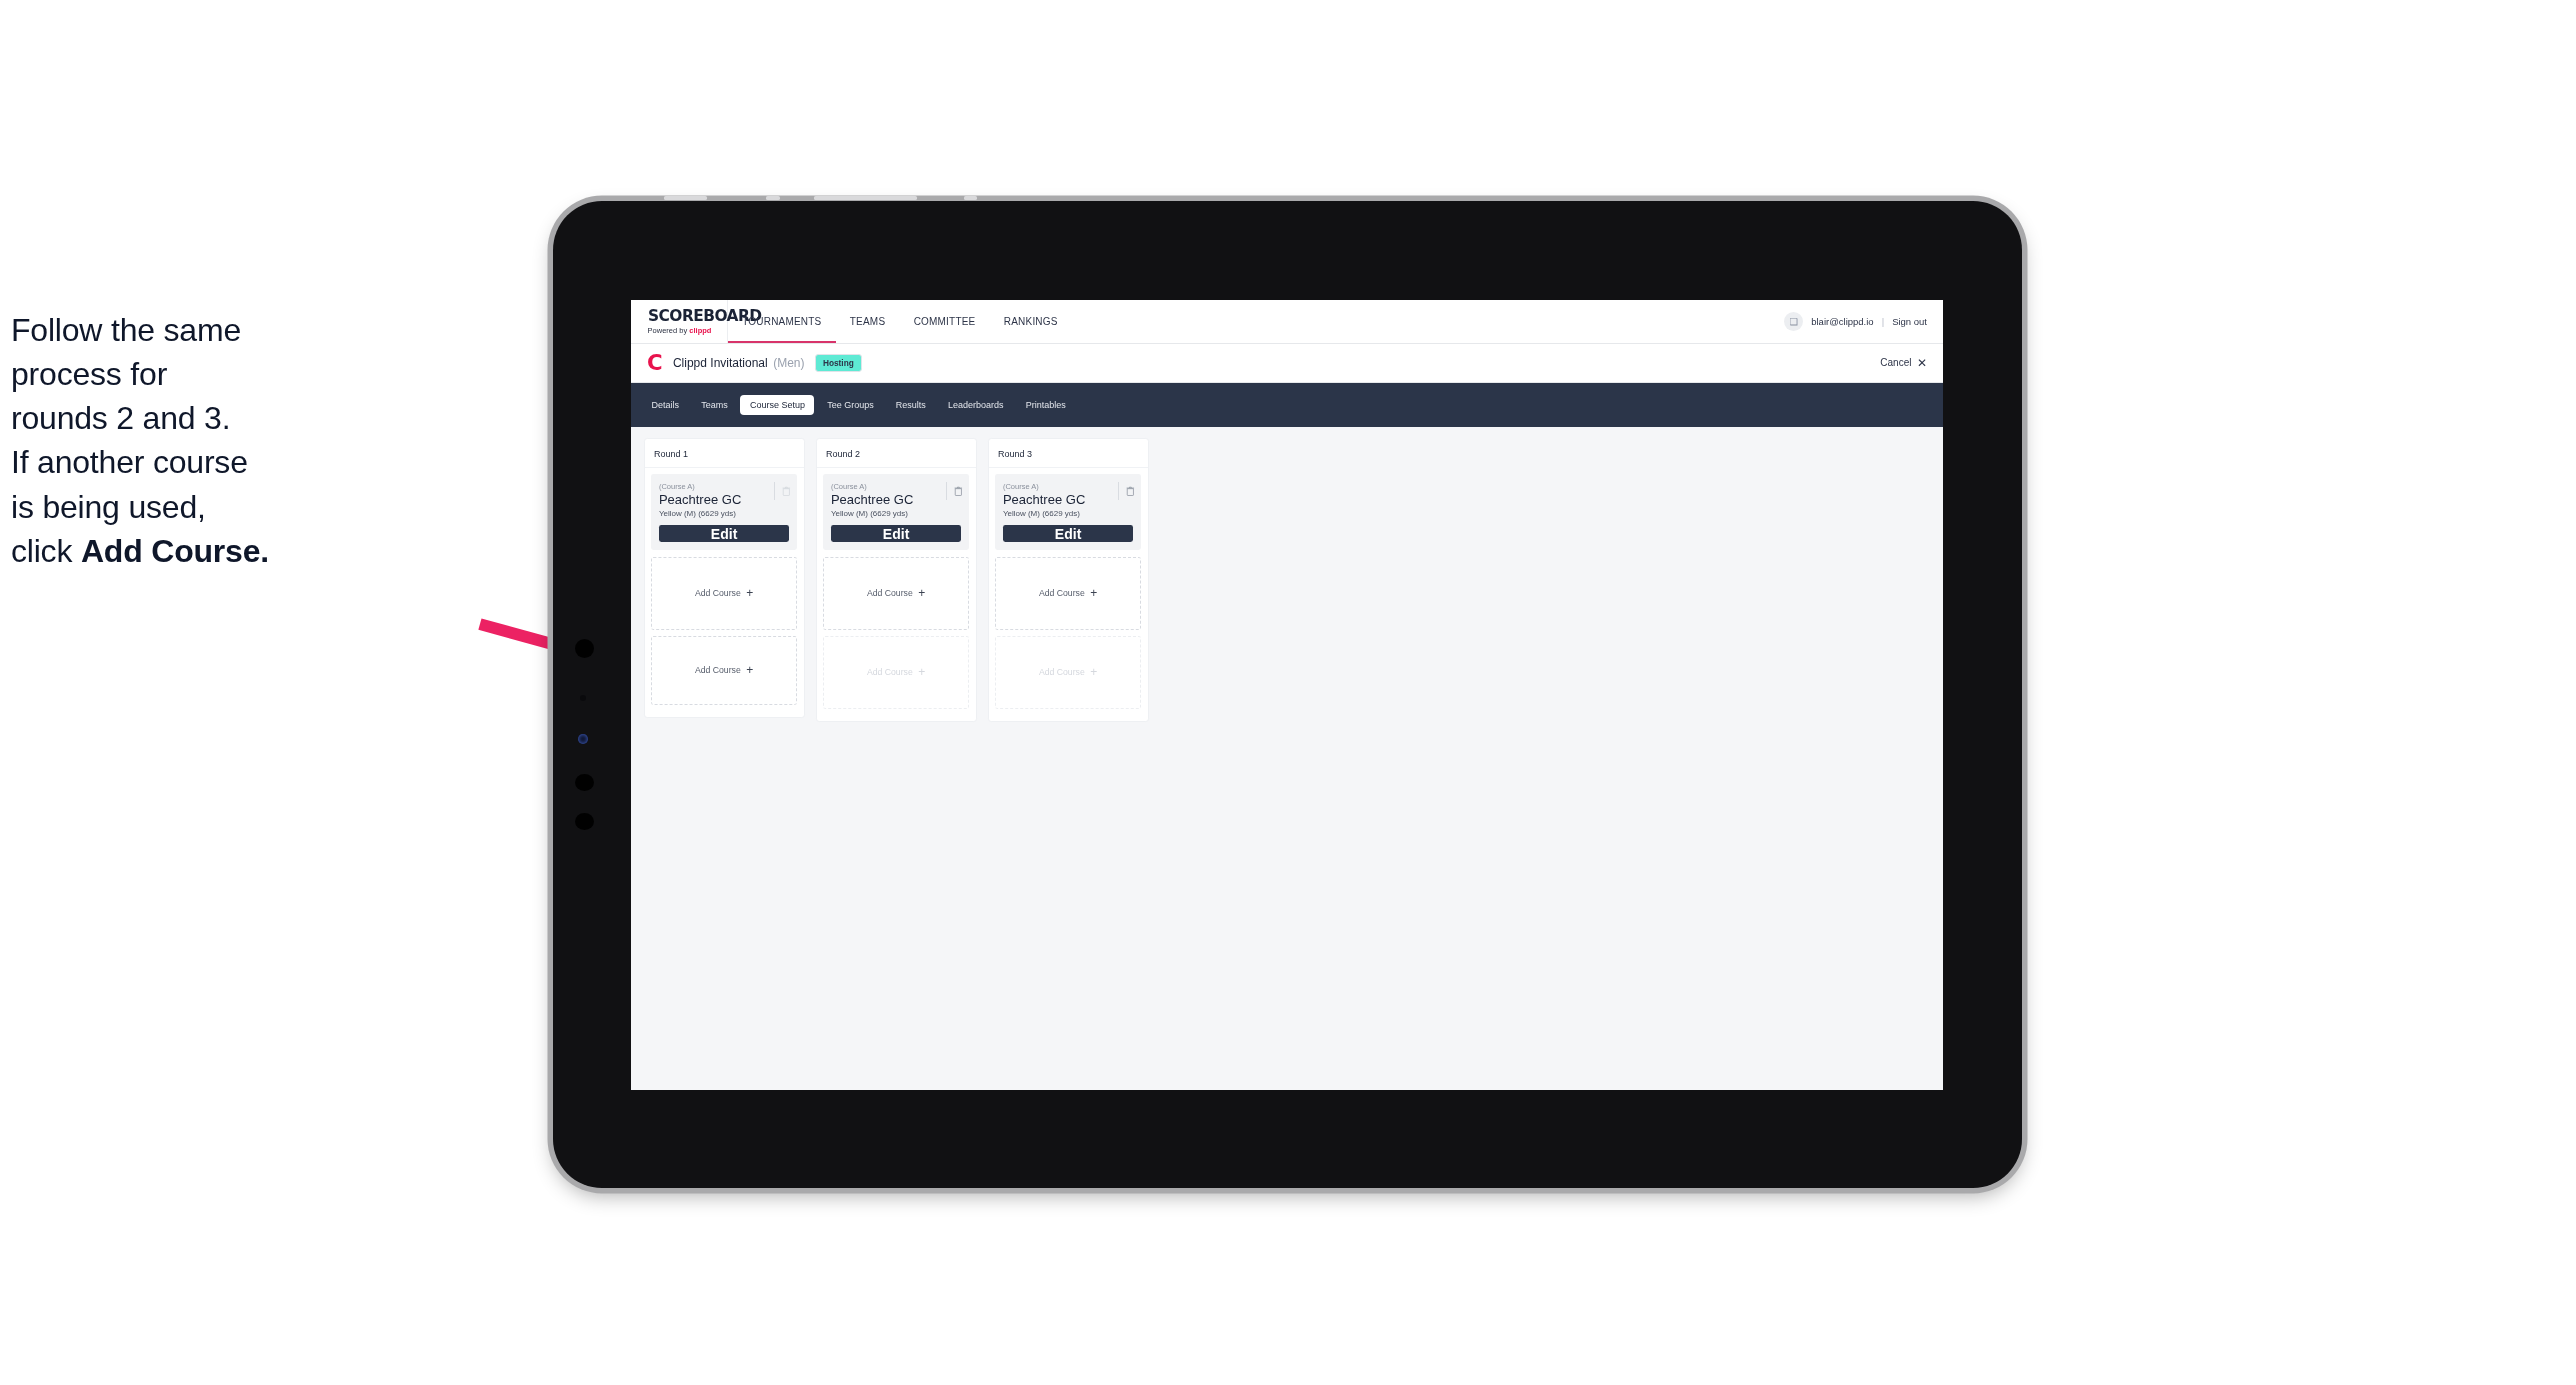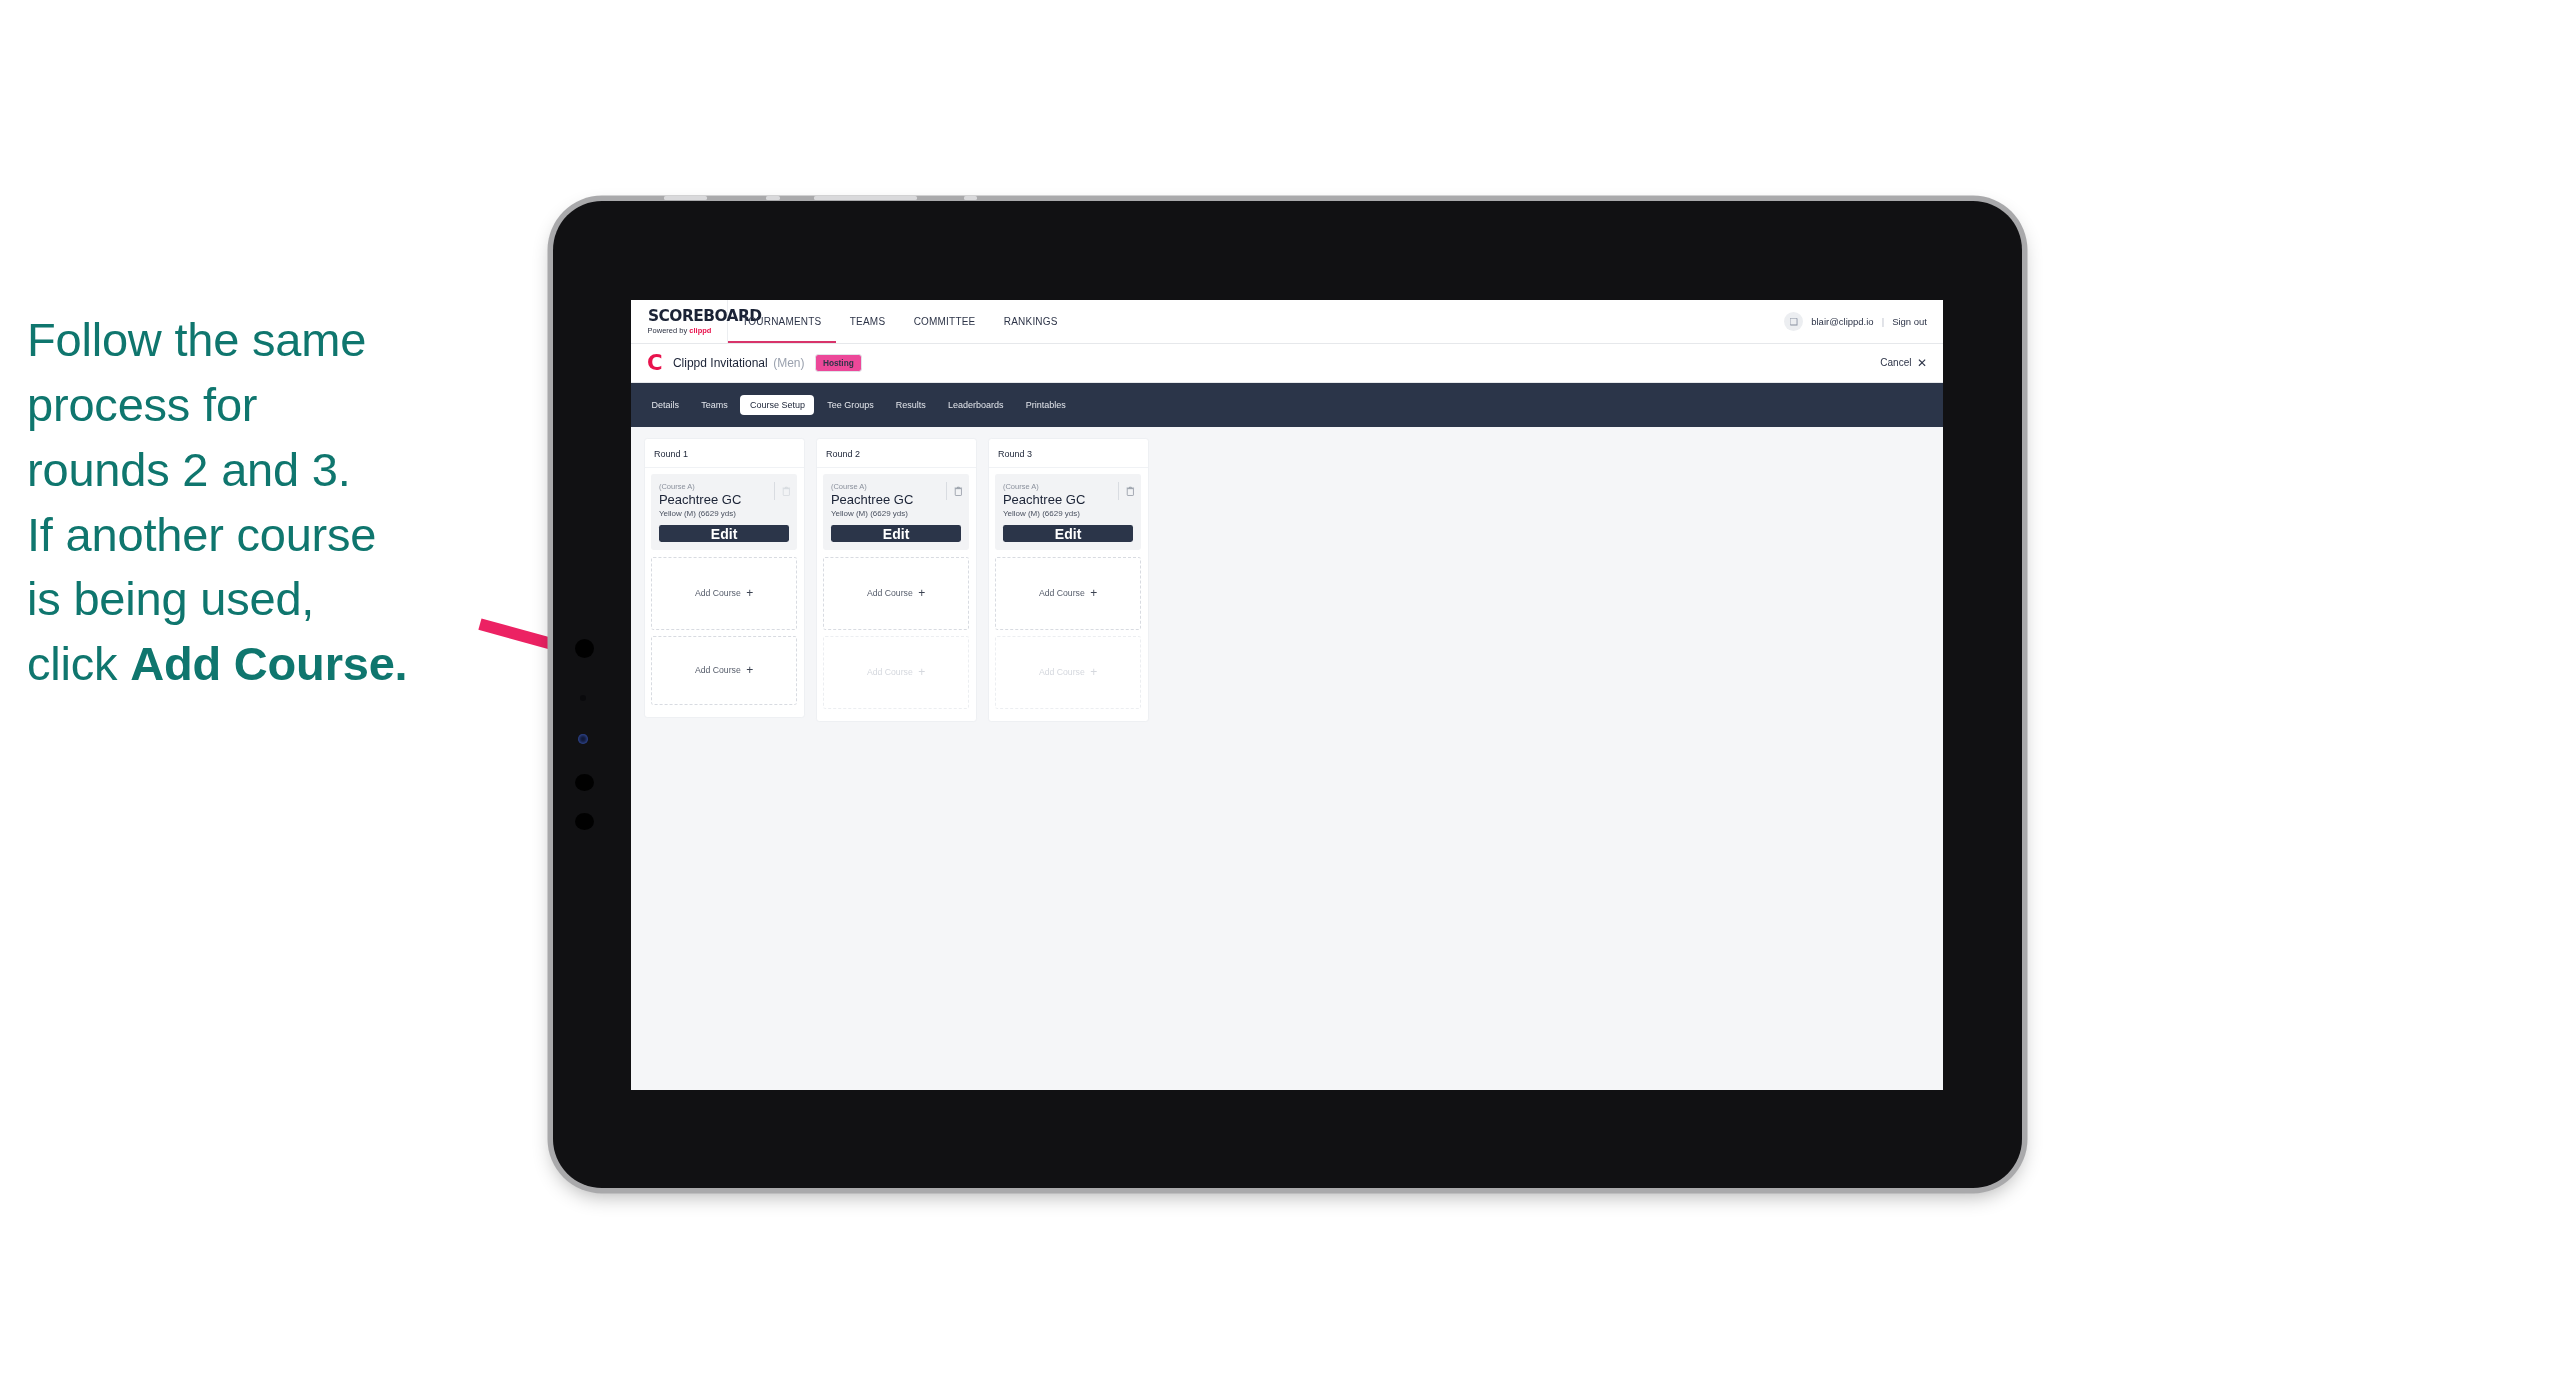--- a/index.html
+++ b/index.html
@@ -7,25 +7,25 @@
     width: 2576px; height: 1386px;
     background: #ffffff;
     font-family: "Liberation Sans", sans-serif;
     overflow: hidden;
   }
   #stage { position: relative; width: 2576px; height: 1386px; background: #fff; }
 
   
   #annotation {
     position: absolute;
-    left: 27px; top: 308px;
+    left: 11px; top: 308px;
     width: 505px;
-    font-size: 47px;
+    font-size: 32px;
     line-height: 1.38;
-    color: #0f766e;
+    color: #0f172a;
     font-weight: 400;
     letter-spacing: -0.2px;
   }
   #annotation .b { font-weight: 700; text-align: right; }
 
   
   #arrow { position: absolute; left: 442px; top: 545px; width: 411px; height: 182px; }
 
   
   #tablet {
@@ -120,21 +120,21 @@
     font-family: "DejaVu Sans", sans-serif;
     font-weight: 700; font-size: 21.3px; color: #e8134d;
     line-height: 1; margin-right: 10.3px; margin-top: -1.6px;
   }
   #tourn-name { font-size: 12px; color: #1b2336; }
   #tourn-gender { font-size: 12px; color: #9aa1ae; margin-left: 5.5px; }
   #hosting-badge {
     margin-left: 10.3px;
     border: 0.8px solid #e0e3e8; border-radius: 3.2px;
     padding: 3.2px 7.1px; font-size: 8.3px; font-weight: 700; color: #2d3448;
-    background: #ec4899;
+    background: #5eead4;
   }
   #cancel-wrap {
     margin-left: auto; display: flex; align-items: flex-start; gap: 5.5px;
     font-size: 10px; color: #2d3448; cursor: pointer;
   }
   #cancel-x { font-size: 12px; line-height: 1; }
 
   
   #tabbar {
     height: 44px; background: #2b3549;

